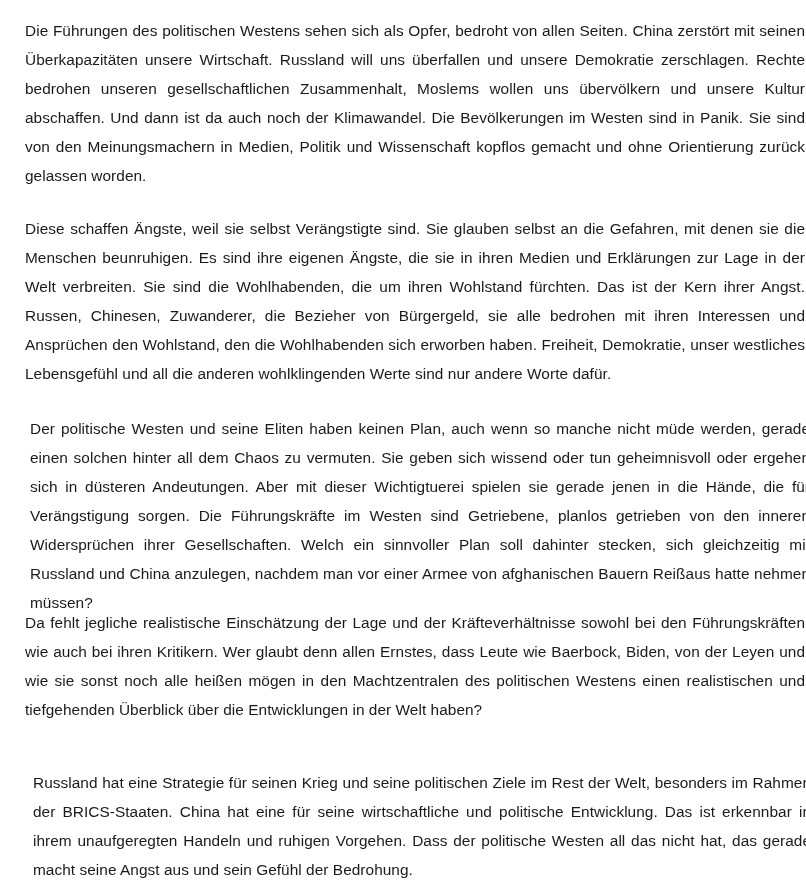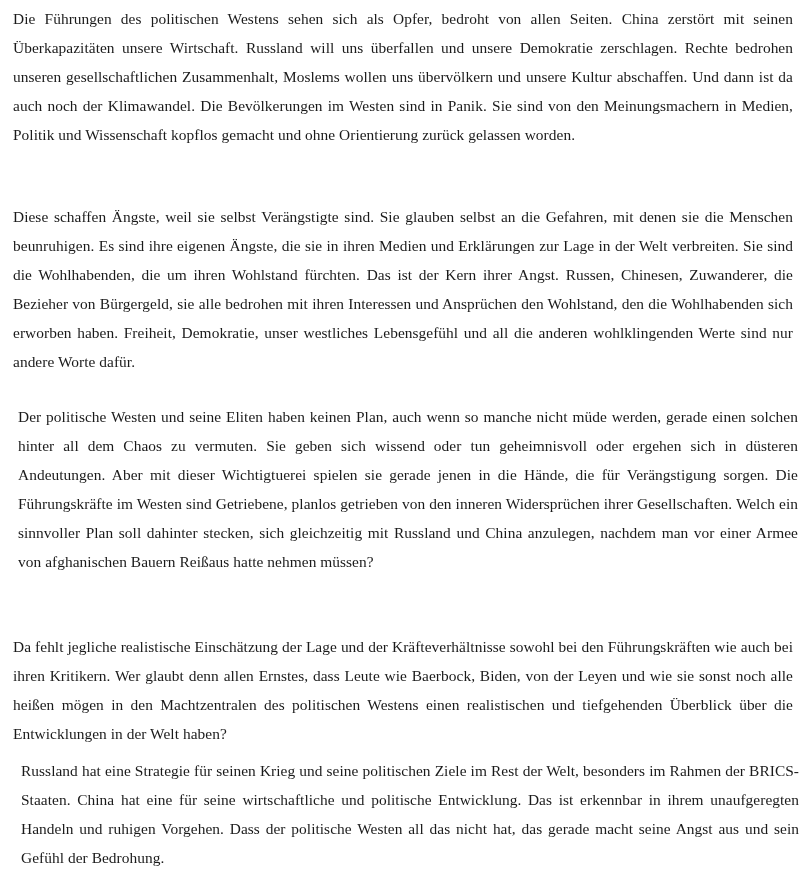--- a/index.html
+++ b/index.html
@@ -15,32 +15,31 @@
       font-family: "Liberation Sans", "DejaVu Sans", sans-serif;
       color: #1a1a1a;
     }
     .article {
       position: absolute;
       left: 9px;
       top: 0;
       width: 780px;
     }
     .para {
-      margin: 4px;
+      margin: 16px;
       font-size: 15.4px;
       line-height: 29px;
       text-align: justify;
       letter-spacing: 0.05px;
       word-spacing: 0px;
-      font-family: Liberation Serif, serif;
     }
     .p1 { position: absolute; top: 0px; left: 0; width: 780px; }
     .p2 { position: absolute; top: 198px; left: 0; width: 780px; }
     .p3 { position: absolute; top: 398px; left: 5px; width: 780px; }
-    .p4 { position: absolute; top: 628px; left: 0; width: 780px; }
+    .p4 { position: absolute; top: 592px; left: 0; width: 780px; }
     .p5 { position: absolute; top: 752px; left: 8px; width: 778px; }
   </style>
 </head>
 <body>
 
 <div class="article">
   <p class="para p1">Die Führungen des politischen Westens sehen sich als Opfer, bedroht von allen Seiten. China zerstört mit seinen Überkapazitäten unsere Wirtschaft. Russland will uns überfallen und unsere Demokratie zerschlagen. Rechte bedrohen unseren gesellschaftlichen Zusammenhalt, Moslems wollen uns übervölkern und unsere Kultur abschaffen. Und dann ist da auch noch der Klimawandel. Die Bevölkerungen im Westen sind in Panik. Sie sind von den Meinungsmachern in Medien, Politik und Wissenschaft kopflos gemacht und ohne Orientierung zurück gelassen worden.</p>
   <p class="para p2">Diese schaffen Ängste, weil sie selbst Verängstigte sind. Sie glauben selbst an die Gefahren, mit denen sie die Menschen beunruhigen. Es sind ihre eigenen Ängste, die sie in ihren Medien und Erklärungen zur Lage in der Welt verbreiten. Sie sind die Wohlhabenden, die um ihren Wohlstand fürchten. Das ist der Kern ihrer Angst. Russen, Chinesen, Zuwanderer, die Bezieher von Bürgergeld, sie alle bedrohen mit ihren Interessen und Ansprüchen den Wohlstand, den die Wohlhabenden sich erworben haben. Freiheit, Demokratie, unser westliches Lebensgefühl und all die anderen wohlklingenden Werte sind nur andere Worte dafür.</p>
   <p class="para p3">Der politische Westen und seine Eliten haben keinen Plan, auch wenn so manche nicht müde werden, gerade einen solchen hinter all dem Chaos zu vermuten. Sie geben sich wissend oder tun geheimnisvoll oder ergehen sich in düsteren Andeutungen. Aber mit dieser Wichtigtuerei spielen sie gerade jenen in die Hände, die für Verängstigung sorgen. Die Führungskräfte im Westen sind Getriebene, planlos getrieben von den inneren Widersprüchen ihrer Gesellschaften. Welch ein sinnvoller Plan soll dahinter stecken, sich gleichzeitig mit Russland und China anzulegen, nachdem man vor einer Armee von afghanischen Bauern Reißaus hatte nehmen müssen?</p>
   <p class="para p4">Da fehlt jegliche realistische Einschätzung der Lage und der Kräfteverhältnisse sowohl bei den Führungskräften wie auch bei ihren Kritikern. Wer glaubt denn allen Ernstes, dass Leute wie Baerbock, Biden, von der Leyen und wie sie sonst noch alle heißen mögen in den Machtzentralen des politischen Westens einen realistischen und tiefgehenden Überblick über die Entwicklungen in der Welt haben?</p>

